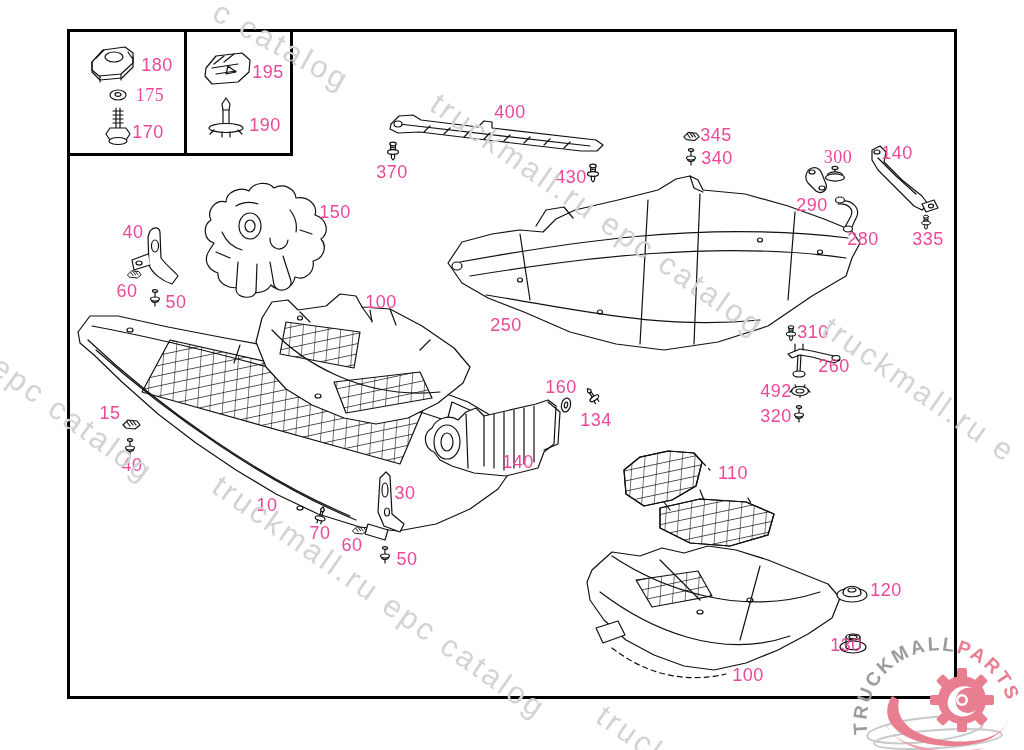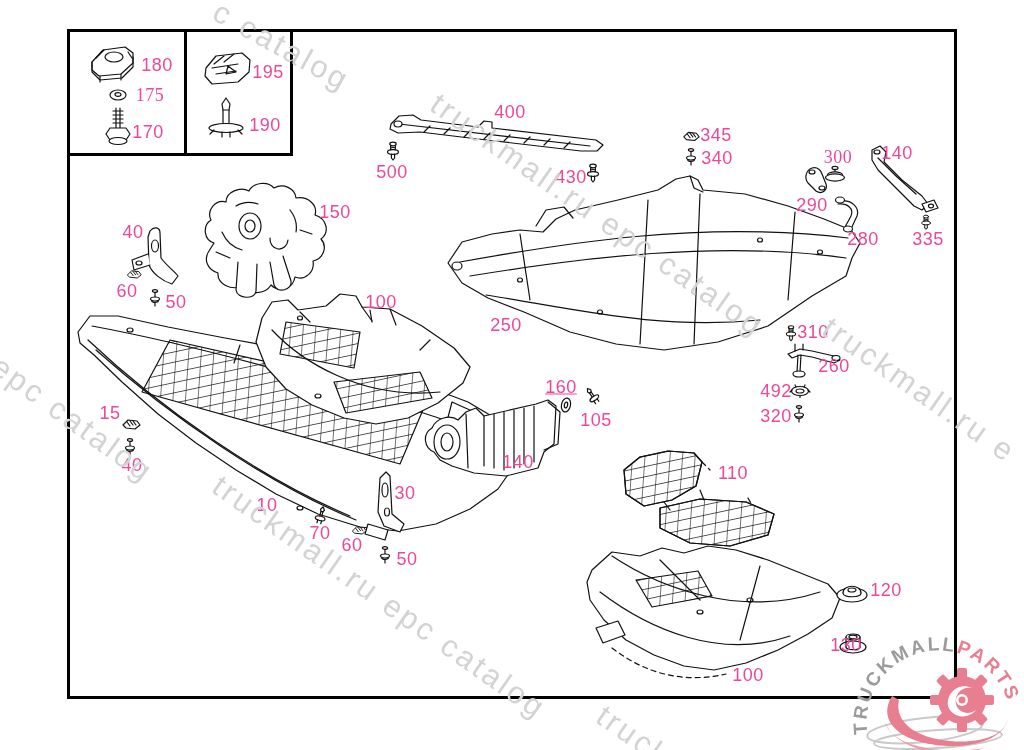--- a/index.html
+++ b/index.html
@@ -280,41 +280,41 @@
     <use href="#sym-cyl130" transform="translate(853,642)"></use>
   </svg>
 
   <div id="callouts">
       <div class="callout" style="left: 157px; top: 65px;">180</div>
       <div class="callout" style="left: 150px; top: 95px; font-family: Liberation Serif, serif;">175</div>
       <div class="callout" style="left: 148px; top: 132px;">170</div>
       <div class="callout" style="left: 268px; top: 72px;">195</div>
       <div class="callout" style="left: 265px; top: 125px;">190</div>
       <div class="callout" style="left: 510px; top: 112px;">400</div>
-      <div class="callout" style="left: 392px; top: 172px;">500</div>
+      <div class="callout" style="left: 392px; top: 172px;">370</div>
       <div class="callout" style="left: 571px; top: 177px; text-align: right;">430</div>
       <div class="callout" style="left: 716px; top: 135px;">345</div>
       <div class="callout" style="left: 717px; top: 158px;">340</div>
       <div class="callout" style="left: 838px; top: 157px; font-family: Liberation Serif, serif;">300</div>
       <div class="callout" style="left: 897px; top: 153px;">140</div>
       <div class="callout" style="left: 812px; top: 205px;">290</div>
       <div class="callout" style="left: 863px; top: 239px;">280</div>
       <div class="callout" style="left: 928px; top: 239px;">335</div>
       <div class="callout" style="left: 335px; top: 212px;">150</div>
       <div class="callout" style="left: 133px; top: 232px;">40</div>
       <div class="callout" style="left: 127px; top: 291px;">60</div>
       <div class="callout" style="left: 176px; top: 302px;">50</div>
       <div class="callout" style="left: 381px; top: 302px;">100</div>
       <div class="callout" style="left: 506px; top: 325px;">250</div>
       <div class="callout" style="left: 813px; top: 332px;">310</div>
       <div class="callout" style="left: 834px; top: 366px;">260</div>
       <div class="callout" style="left: 776px; top: 391px;">492</div>
       <div class="callout" style="left: 776px; top: 416px;">320</div>
-      <div class="callout" style="left: 561px; top: 387px; text-decoration: underline;">160</div>
-      <div class="callout" style="left: 596px; top: 420px;">105</div>
+      <div class="callout" style="left: 561px; top: 387px;">160</div>
+      <div class="callout" style="left: 596px; top: 420px;">134</div>
       <div class="callout" style="left: 110px; top: 413px;">15</div>
       <div class="callout" style="left: 518px; top: 462px;">140</div>
       <div class="callout" style="left: 132px; top: 465px;">40</div>
       <div class="callout" style="left: 733px; top: 473px;">110</div>
       <div class="callout" style="left: 405px; top: 493px;">30</div>
       <div class="callout" style="left: 267px; top: 505px;">10</div>
       <div class="callout" style="left: 320px; top: 533px;">70</div>
       <div class="callout" style="left: 352px; top: 545px;">60</div>
       <div class="callout" style="left: 407px; top: 559px;">50</div>
       <div class="callout" style="left: 886px; top: 590px;">120</div>

